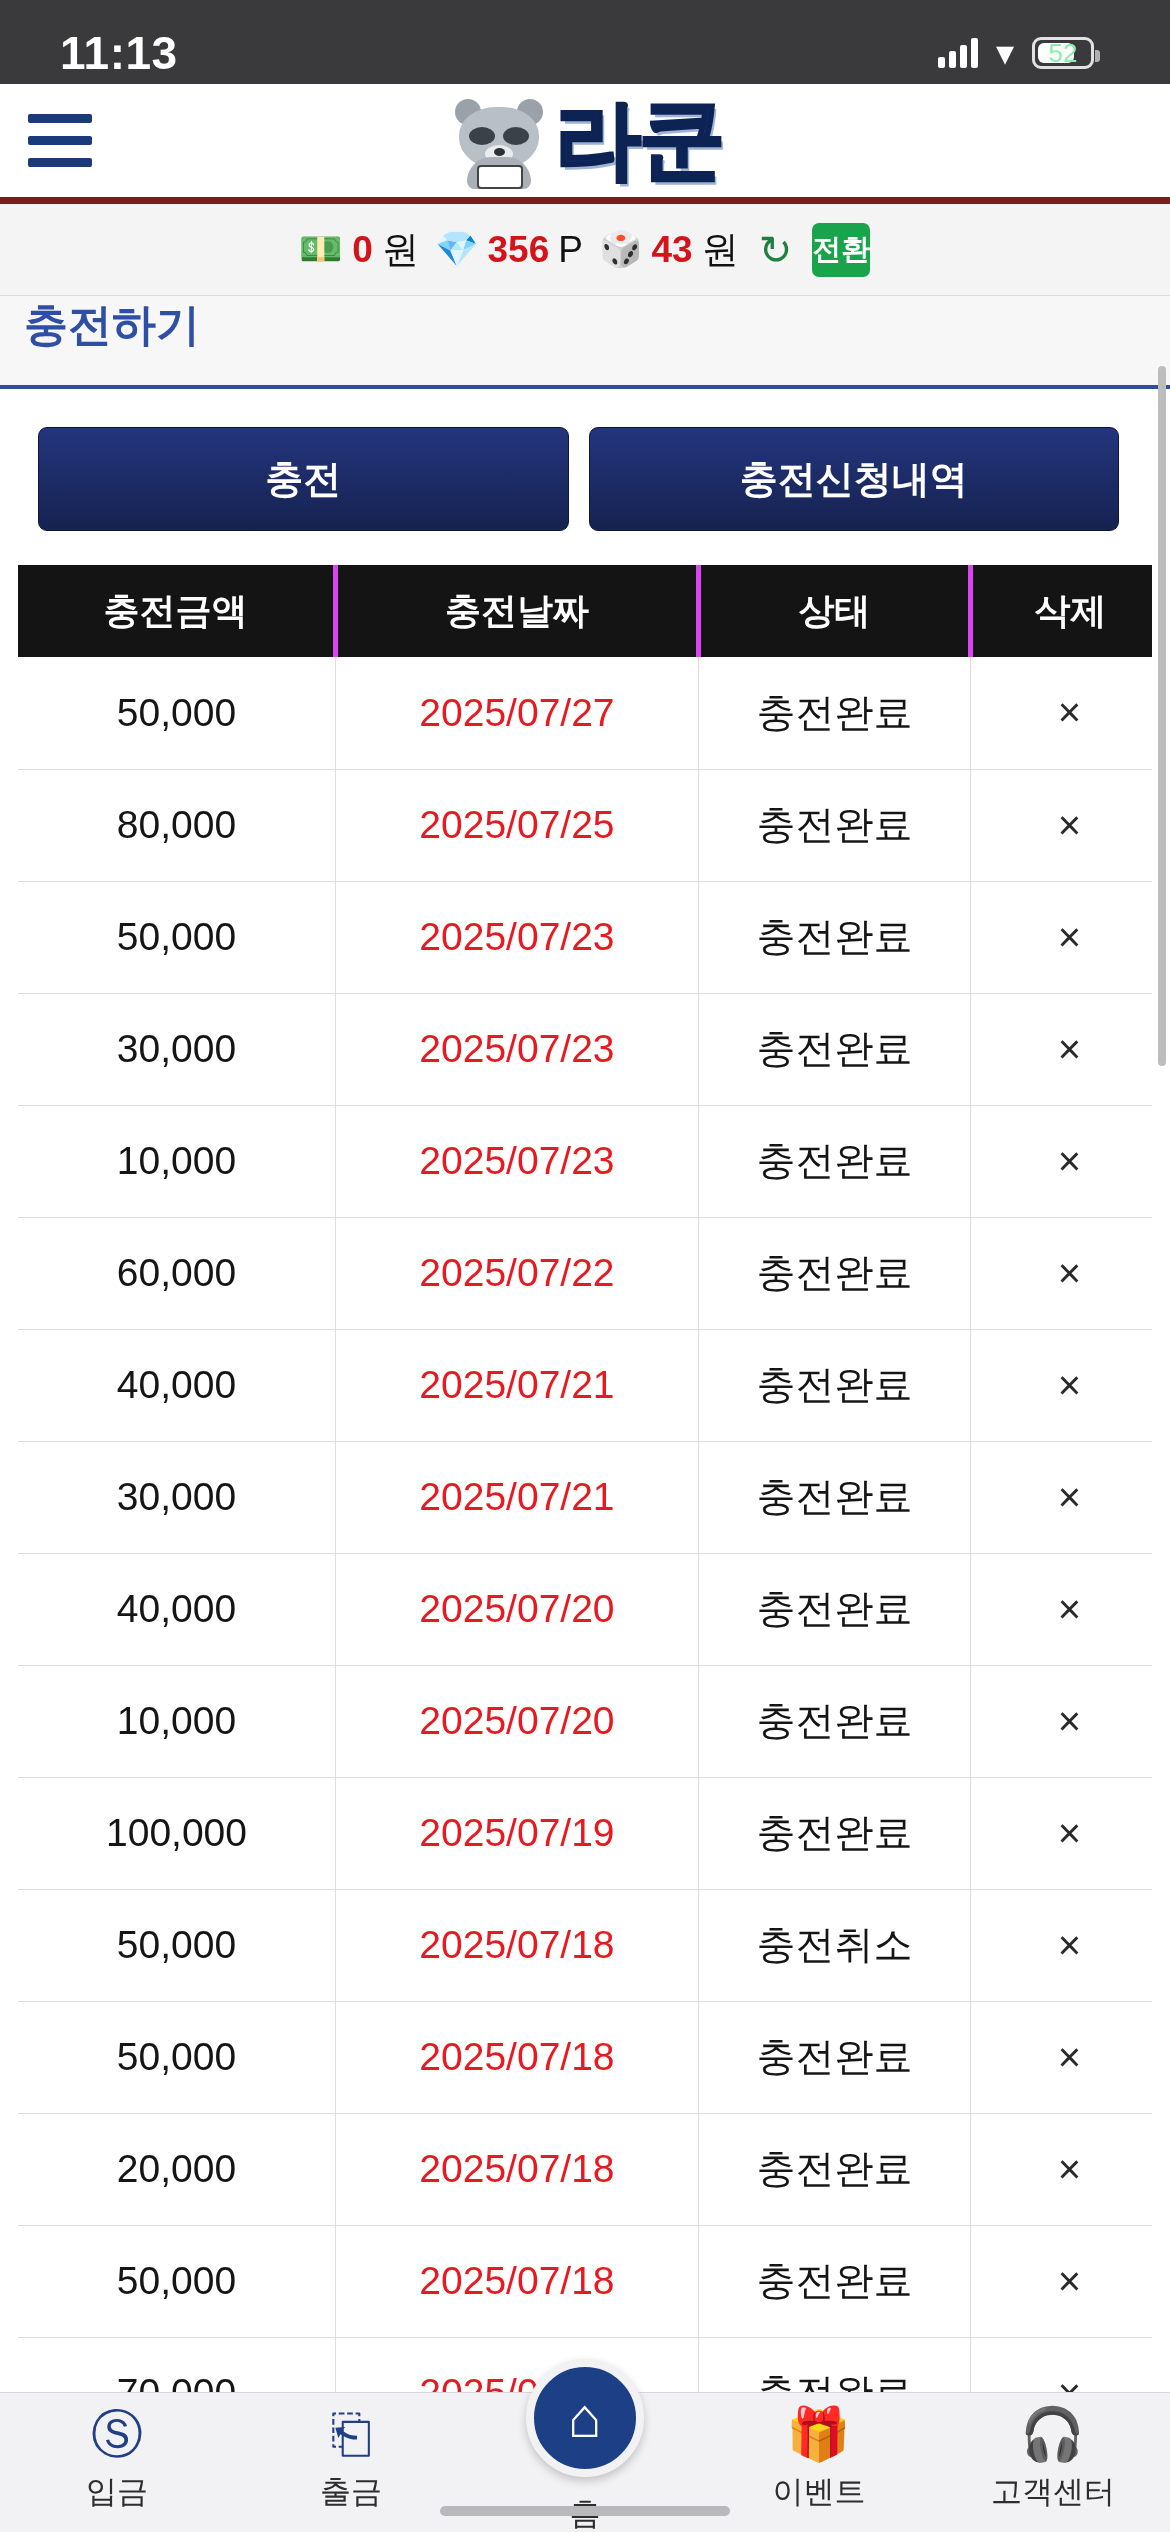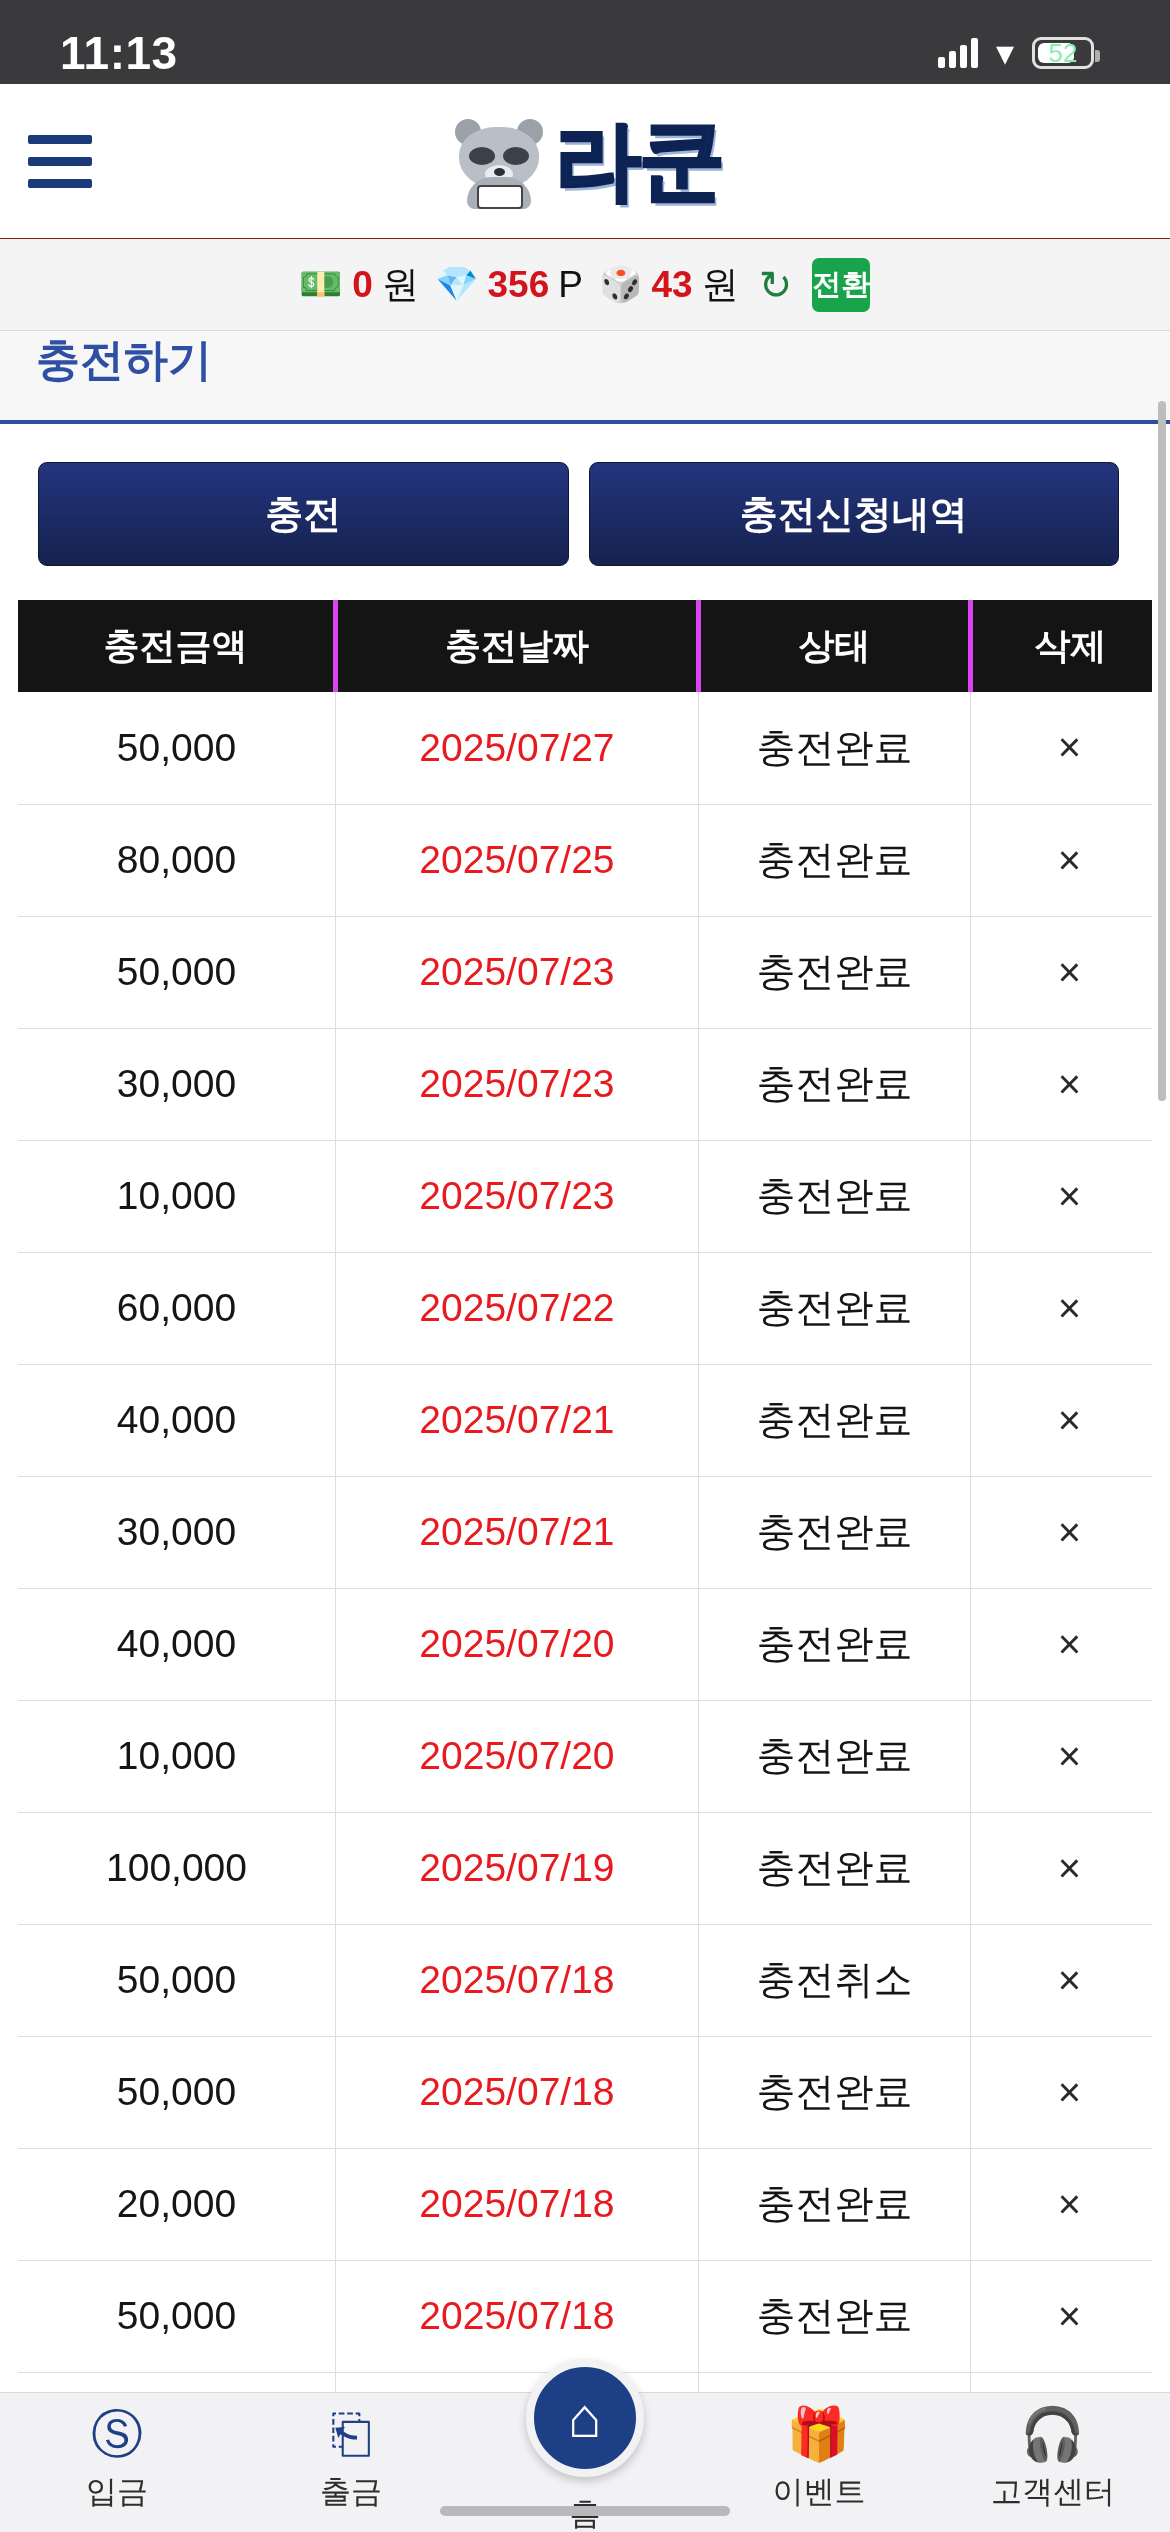--- a/index.html
+++ b/index.html
@@ -72,26 +72,26 @@
   .urlbar {
     height: 62px;
     display: flex; align-items: center; justify-content: center;
     font-size: 36px;
     color: #e8e8e8;
   }
 
   
   .site-header {
     flex: 0 0 auto;
-    height: 155px;
+    height: 120px;
     background: #fff;
     display: flex;
     align-items: center;
     position: relative;
-    border-bottom: 1px solid #7f1d1d;
+    border-bottom: 7px solid #7f1d1d;
   }
   .hamburger {
     width: 120px; padding-left: 28px;
     display: flex; flex-direction: column; gap: 13px;
   }
   .hamburger span {
     display: block; height: 9px; width: 64px; background: #1b3a7a; border-radius: 2px;
   }
   .logo-wrap {
     position: absolute; left: 0; right: 0; top: 0; bottom: 0;
@@ -165,21 +165,21 @@
   
   .content {
     position: relative;
     flex: 1 1 auto;
     overflow: hidden;
     background: #fff;
   }
   .section-title-box {
     background: #f7f7f7;
     border-bottom: 4px solid #2d4fa0;
-    padding: 26px 0 30px 36px;
+    padding: 26px 0 30px 24px;
     margin-top: -26px;
   }
   .section-title {
     color: #2e4fa3; font-size: 44px; font-weight: 700;
   }
   .tab-row {
     display: flex; gap: 20px; padding: 38px 51px 0 38px;
   }
   .tab-btn {
     flex: 1 1 0;

